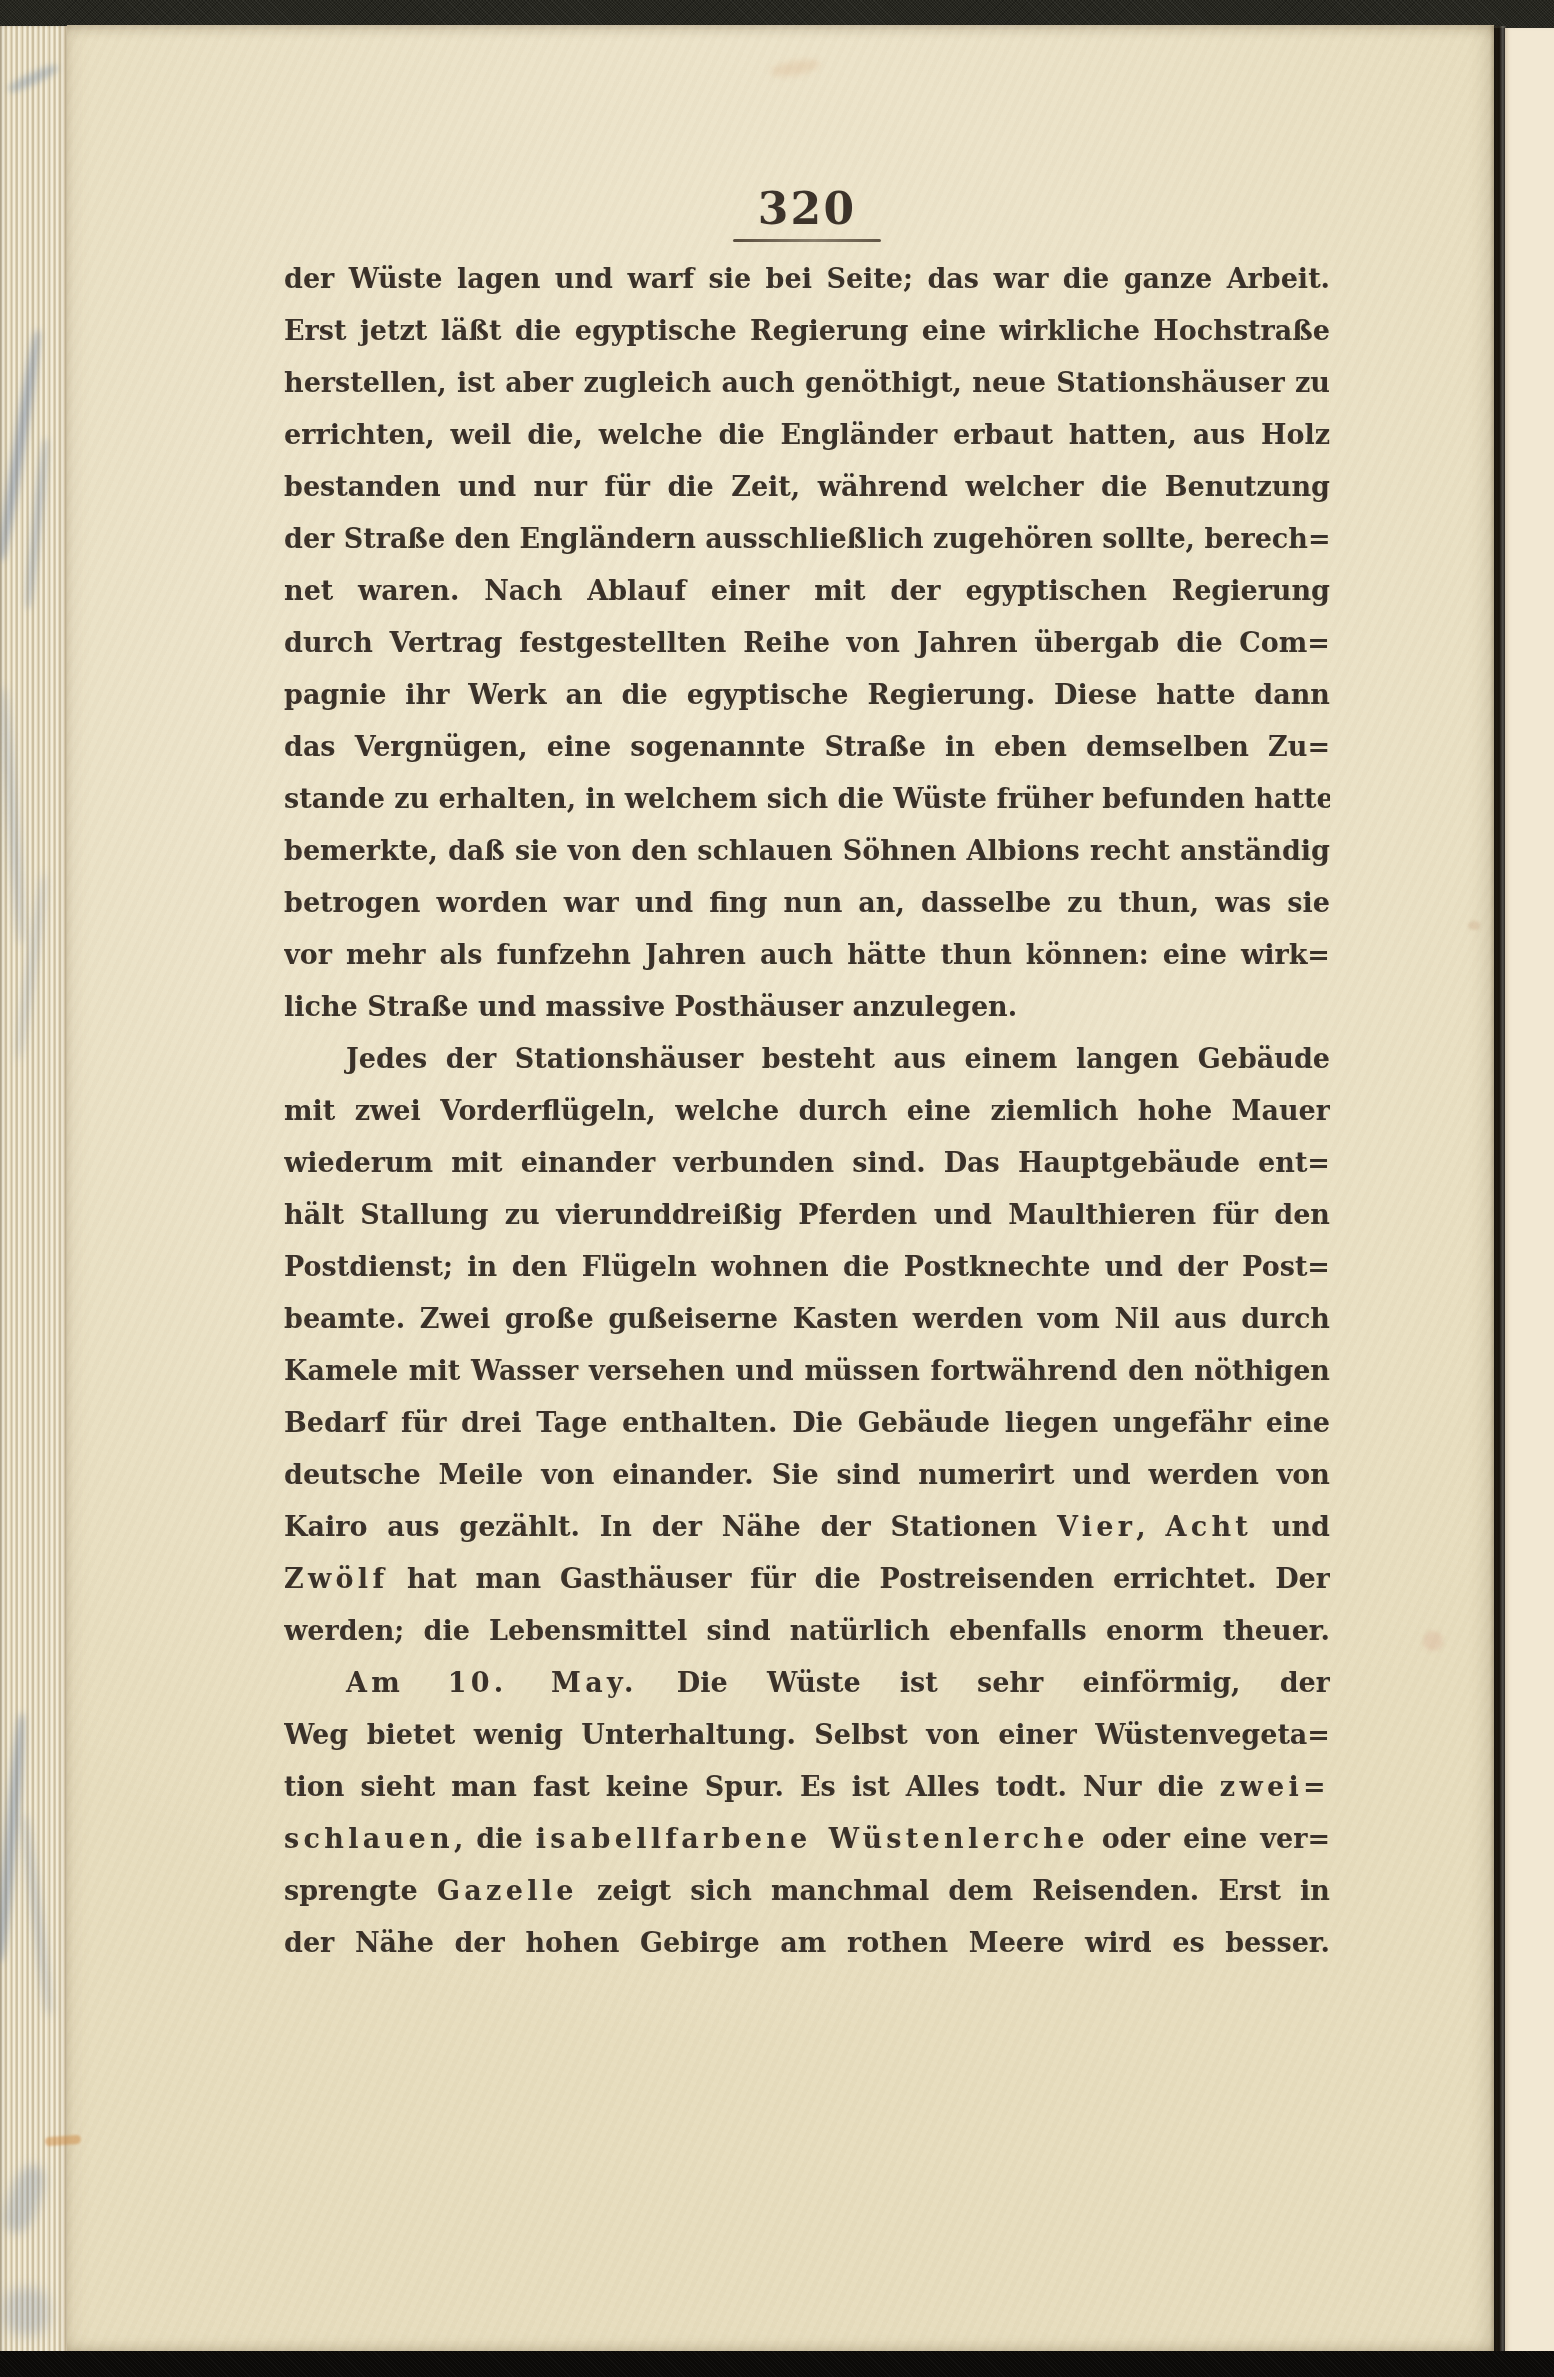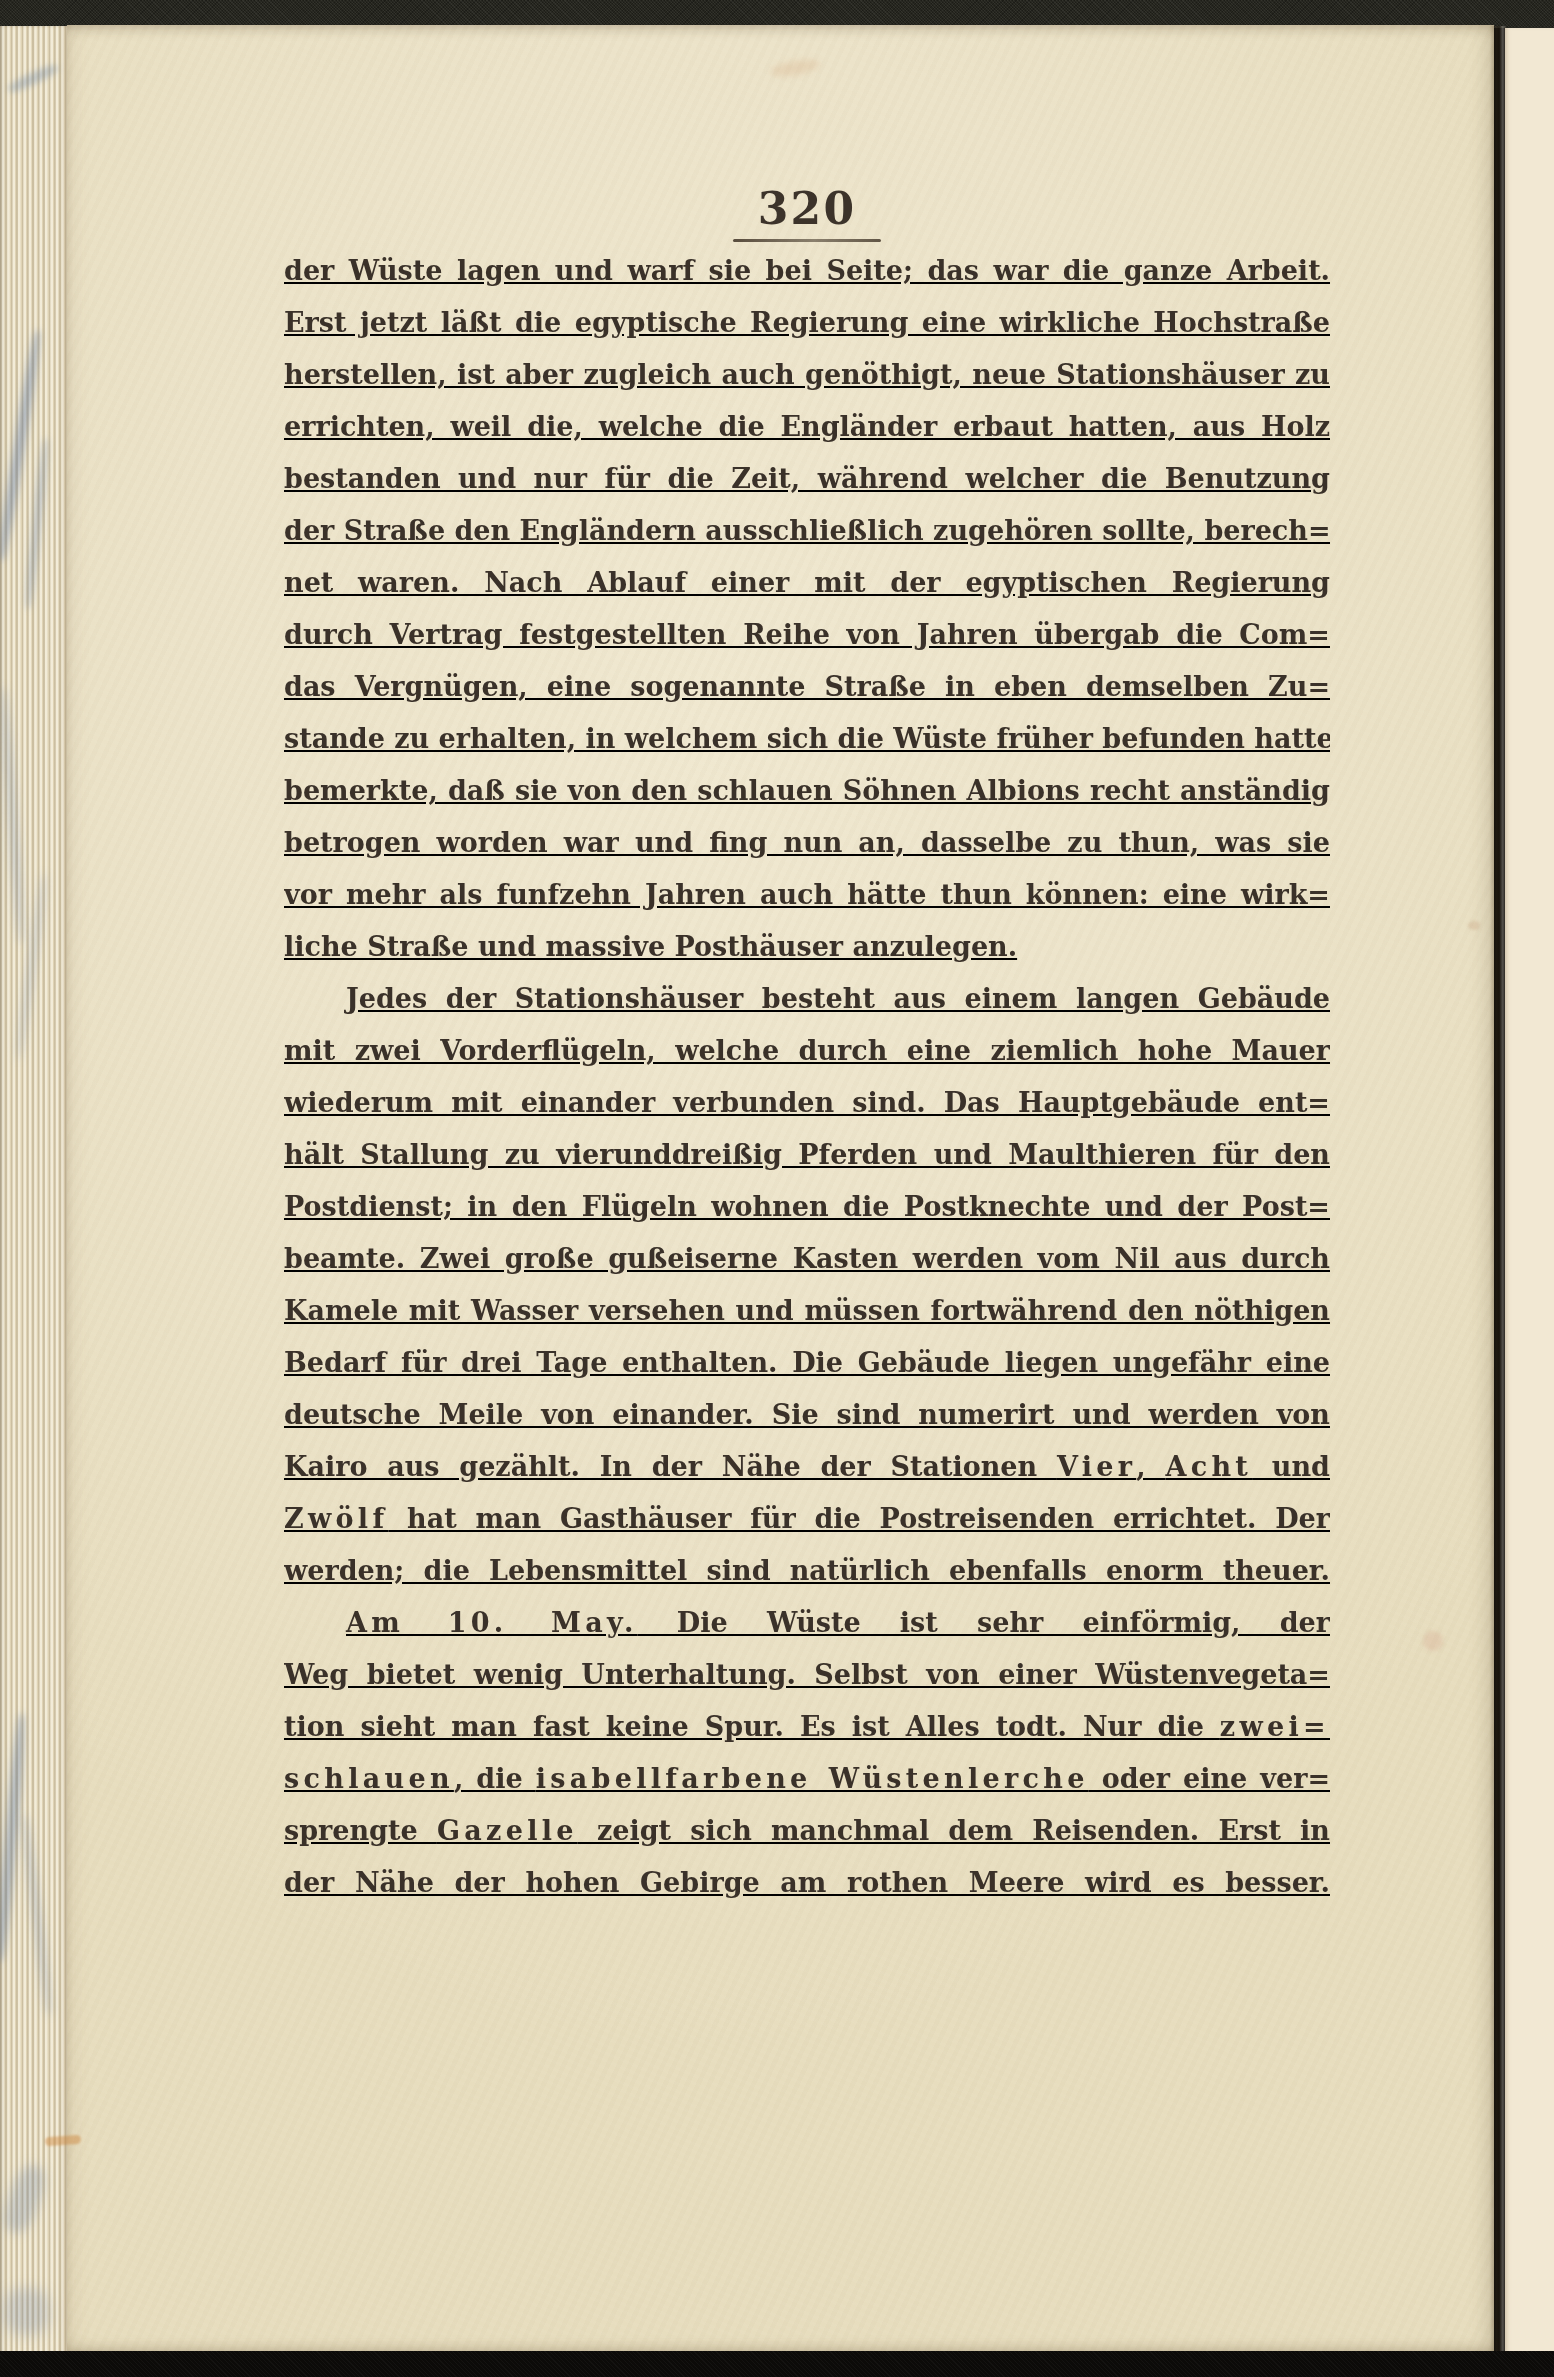--- a/index.html
+++ b/index.html
@@ -73,21 +73,21 @@
   .folio{
     display:inline-block;font-weight:700;font-size:44px;line-height:1;
     color:#3c332a;letter-spacing:2.3px;
   }
   .folio-rule{
     width:148px;height:3.1px;margin:7.8px auto 0;border-radius:1.6px;
     background:linear-gradient(90deg, rgba(72,60,46,.9), rgba(72,60,46,.6) 55%, rgba(72,60,46,.85));
   }
 
   
-  .text-block{position:absolute;left:217px;top:220px;width:1046px;text-decoration:underline;}
+  .text-block{position:absolute;left:217px;top:228px;width:1046px;}
   .line{
     font-weight:700;font-size:27px;line-height:52px;height:52px;
     color:#3a3129;
     text-align:justify;text-align-last:justify;
     white-space:nowrap;overflow:hidden;
   }
   .line.indent{padding-left:62px;}
   .line.no-just{text-align-last:left;}
   .gesperrt{letter-spacing:4.3px;}
 
@@ -129,20 +129,21 @@
 
     <div class="text-block">
         <div class="line"><span>der Wüste lagen und warf sie bei Seite; das war die ganze Arbeit.</span></div>
         <div class="line"><span>Erst jetzt läßt die egyptische Regierung eine wirkliche Hochstraße</span></div>
         <div class="line"><span>herstellen, ist aber zugleich auch genöthigt, neue Stationshäuser zu</span></div>
         <div class="line"><span>errichten, weil die, welche die Engländer erbaut hatten, aus Holz</span></div>
         <div class="line"><span>bestanden und nur für die Zeit, während welcher die Benutzung</span></div>
         <div class="line"><span>der Straße den Engländern ausschließlich zugehören sollte, berech=</span></div>
         <div class="line"><span>net waren. Nach Ablauf einer mit der egyptischen Regierung</span></div>
         <div class="line"><span>durch Vertrag festgestellten Reihe von Jahren übergab die Com=</span></div>
+        <div class="line"><span>pagnie ihr Werk an die egyptische Regierung. Diese hatte dann</span></div>
         <div class="line"><span>das Vergnügen, eine sogenannte Straße in eben demselben Zu=</span></div>
         <div class="line"><span>stande zu erhalten, in welchem sich die Wüste früher befunden hatte,</span></div>
         <div class="line"><span>bemerkte, daß sie von den schlauen Söhnen Albions recht anständig</span></div>
         <div class="line"><span>betrogen worden war und fing nun an, dasselbe zu thun, was sie</span></div>
         <div class="line"><span>vor mehr als funfzehn Jahren auch hätte thun können: eine wirk=</span></div>
         <div class="line no-just"><span>liche Straße und massive Posthäuser anzulegen.</span></div>
         <div class="line indent"><span>Jedes der Stationshäuser besteht aus einem langen Gebäude</span></div>
         <div class="line"><span>mit zwei Vorderflügeln, welche durch eine ziemlich hohe Mauer</span></div>
         <div class="line"><span>wiederum mit einander verbunden sind. Das Hauptgebäude ent=</span></div>
         <div class="line"><span>hält Stallung zu vierunddreißig Pferden und Maulthieren für den</span></div>

